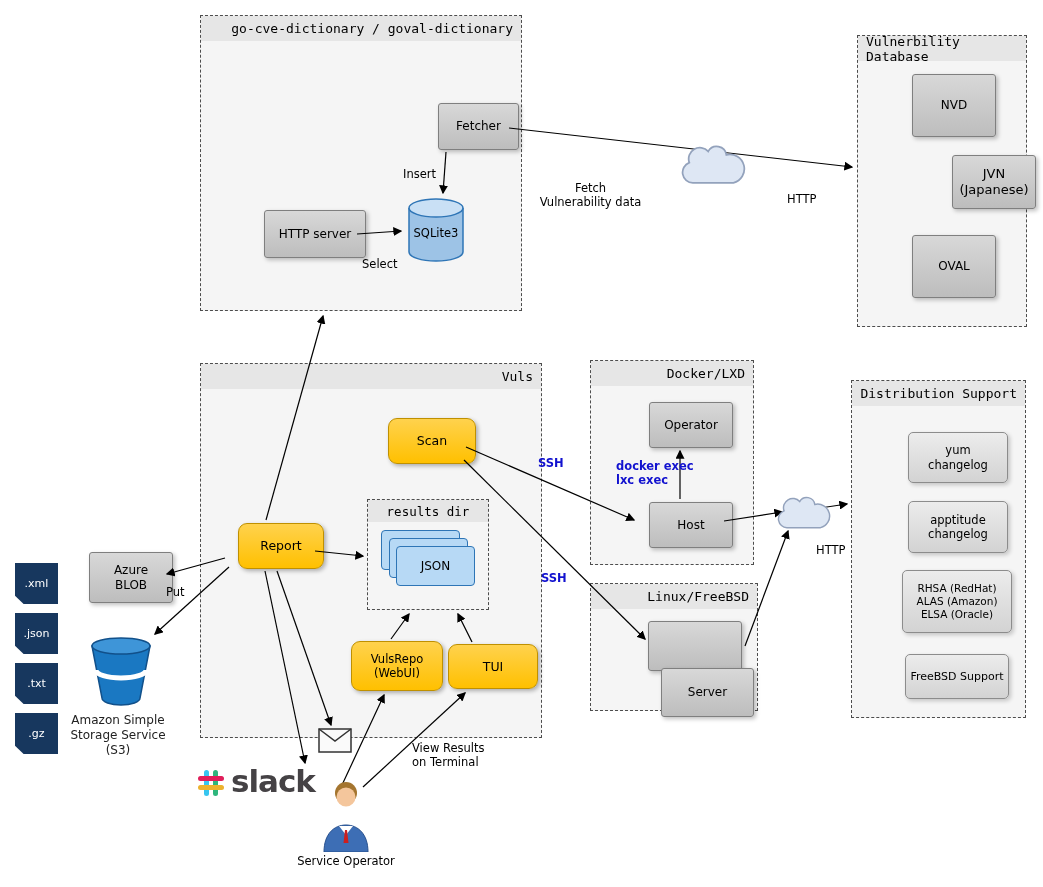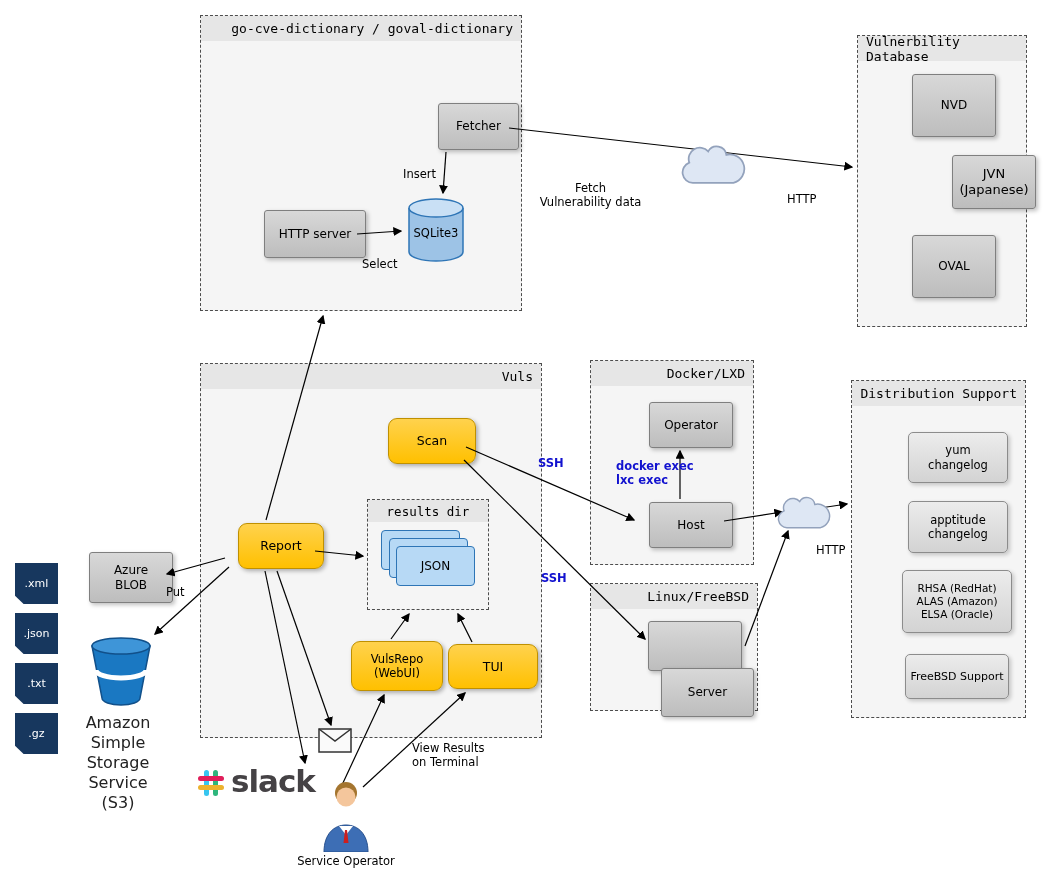--- a/index.html
+++ b/index.html
@@ -24,21 +24,21 @@
   .small { font-size:10.5px; }
 
   .doc { position:absolute; width:79px; height:40px; background:#B7D9F5;
          border:1.5px solid #2E75B6; border-radius:4px; z-index:10;
          display:flex; align-items:center; justify-content:center; font-size:12px; }
 
   .lbl { position:absolute; font-size:11.5px; color:#000; white-space:pre-line;
          z-index:30; line-height:1.25; }
   .blue { color:#1212CF; font-weight:bold; }
   .center { text-align:center; }
-  .tiny { font-size:16px; color:#222; }
+  .tiny { font-size:12px; color:#222; }
 
   svg.overlay { position:absolute; left:0; top:0; z-index:20; pointer-events:none; }
   .icon { position:absolute; z-index:25; }
 
   .file { position:absolute; left:15px; width:43px; height:41px; background:#17375E;
           color:#fff; font-size:11px; display:flex; align-items:center; justify-content:center;
           z-index:10; clip-path:polygon(0 0,100% 0,100% 100%,20% 100%,0 80%);margin-top:7px; }
 
   .slack-word { position:absolute; font-size:31px; font-weight:bold; color:#454245;
                 letter-spacing:-1px; z-index:25; }

